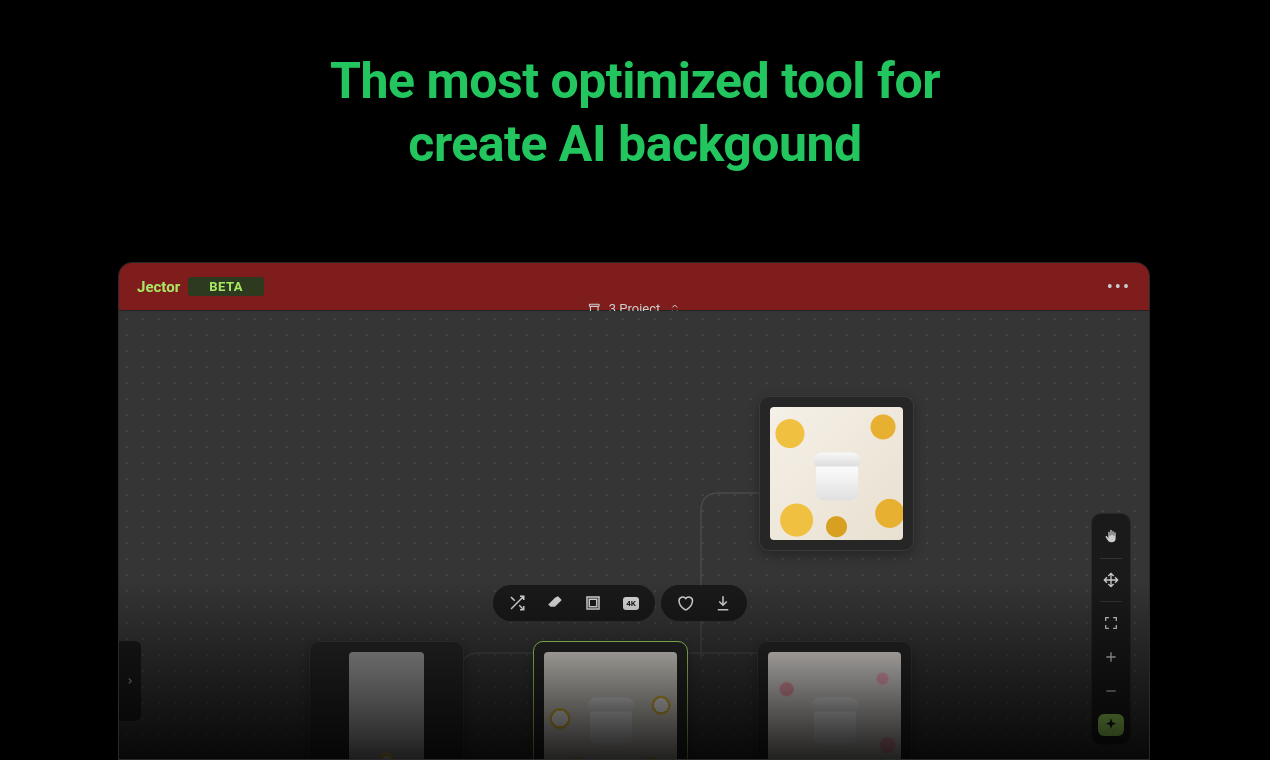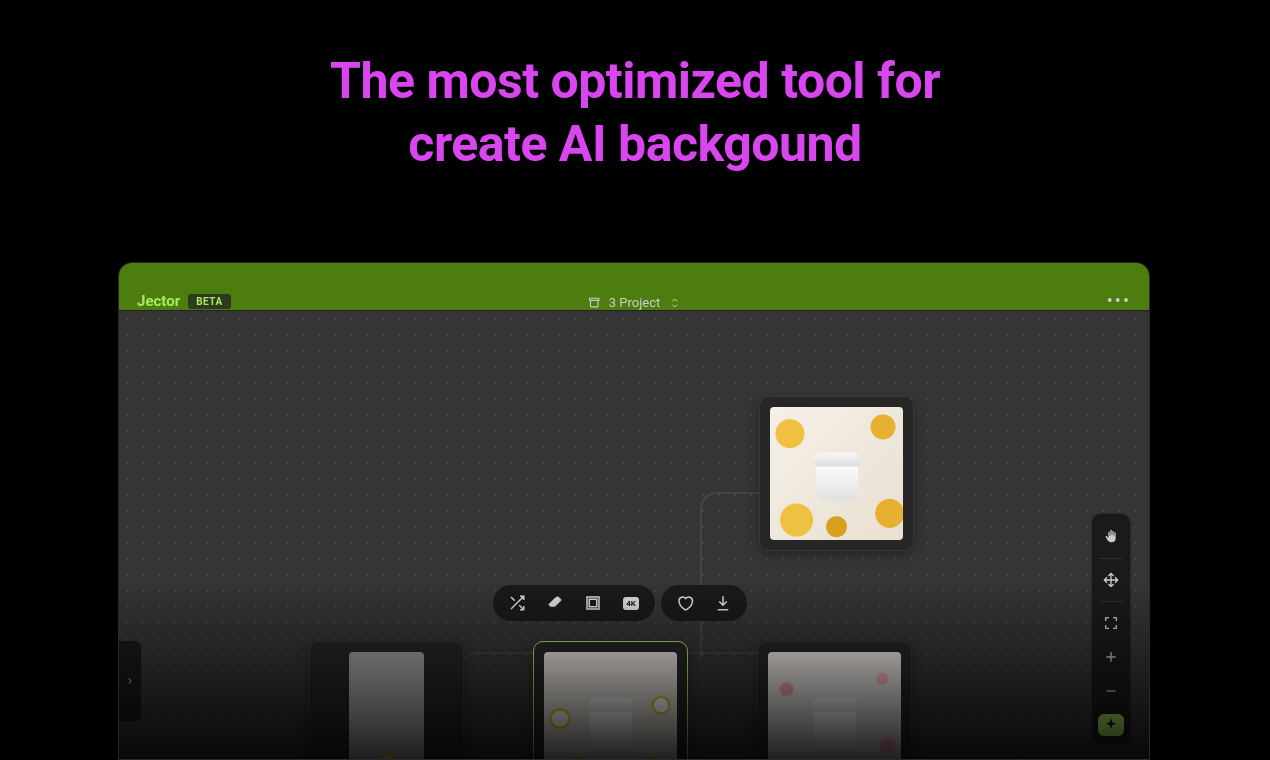--- a/index.html
+++ b/index.html
@@ -6,54 +6,54 @@
 body {
   width: 1270px;
   height: 760px;
   background: #000;
   font-family: -apple-system, BlinkMacSystemFont, "Segoe UI", Roboto, sans-serif;
   overflow: hidden;
   position: relative;
 }
 .headline {
   text-align: center;
-  color: #d946ef;
+  color: #22c55e;
   font-size: 50px;
   font-weight: 700;
   line-height: 1.25;
   padding-top: 50px;
   letter-spacing: -0.5px;
 }
 .app-window {
   position: absolute;
   left: 118px;
   top: 262px;
   width: 1032px;
   height: 498px;
   background: #1a1a1a;
   border-radius: 14px 14px 0 0;
   border: 1px solid #2a2a2a;
   overflow: hidden;
 }
 .app-header {
   height: 48px;
   display: flex;
-  align-items: flex-end;
+  align-items: center;
   padding: 0 18px;
-  background: #4d7c0f;
+  background: #7f1d1d;
   border-bottom: 1px solid #222;
 }
 .logo-wrap { display: flex; align-items: center; gap: 8px; }
 .logo-text { color: #a8e864; font-weight: 700; font-size: 15px; }
 .beta-badge {
   background: #2d3a1f;
   color: #a8e864;
-  font-size: 10px;
+  font-size: 13px;
   font-weight: 700;
-  padding: 2px 8px;
+  padding: 2px 21px;
   border-radius: 3px;
   letter-spacing: 0.5px;
 }
 .header-center {
   position: absolute;
   left: 50%;
   transform: translateX(-50%);
   display: flex;
   align-items: center;
   gap: 8px;

